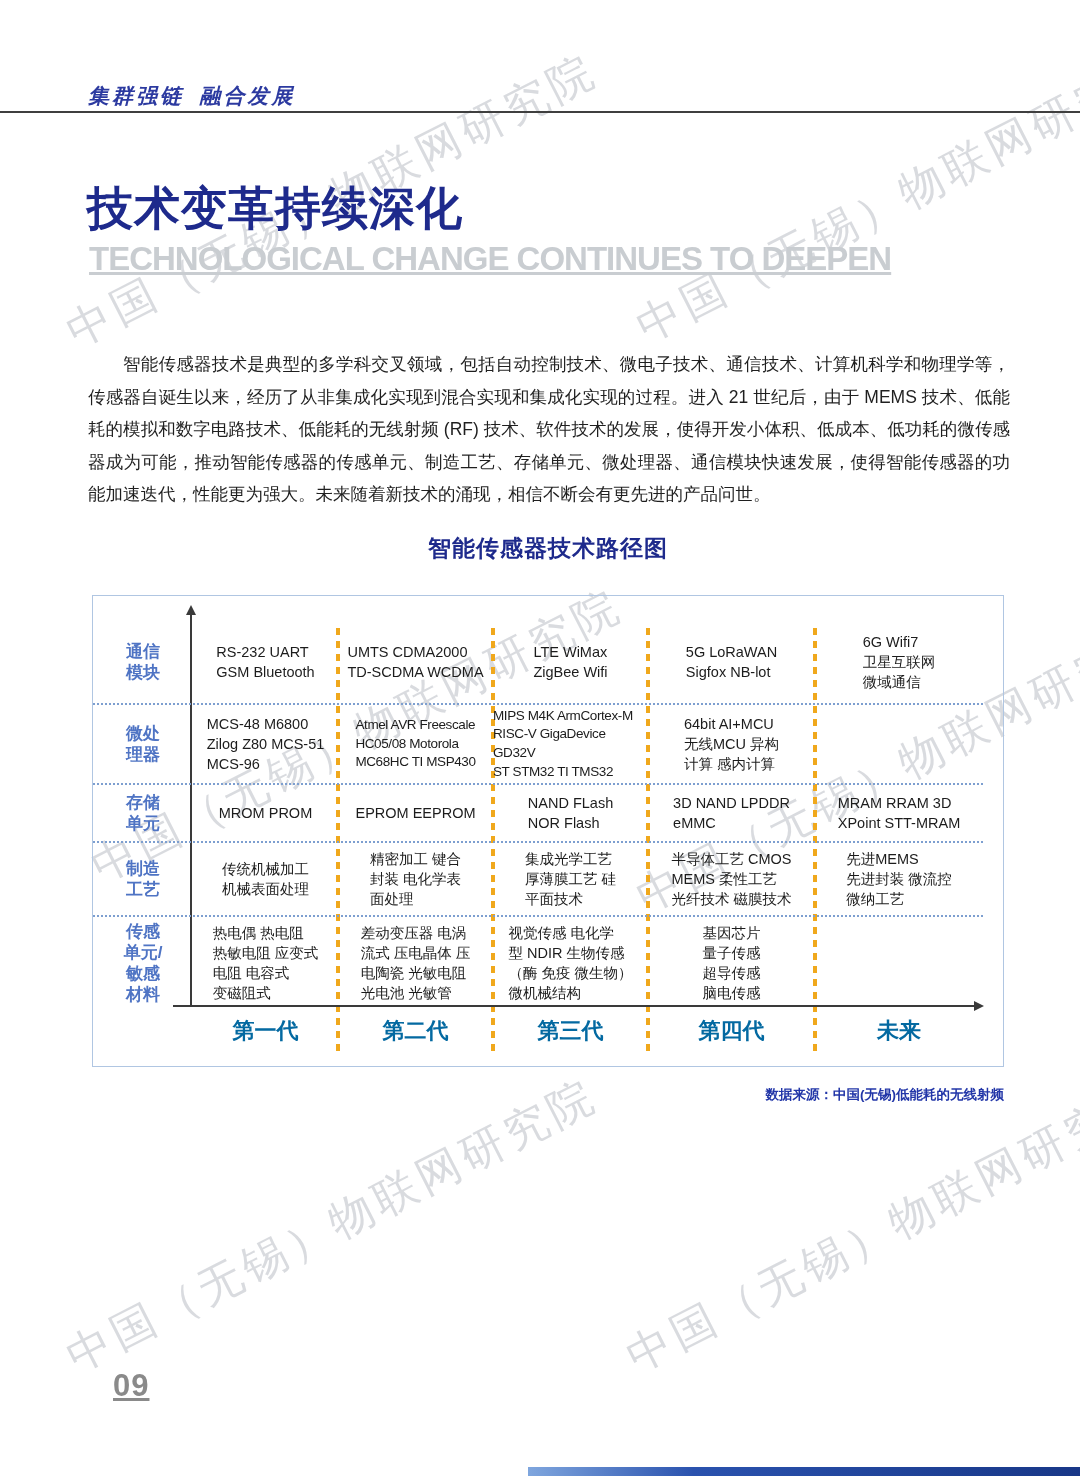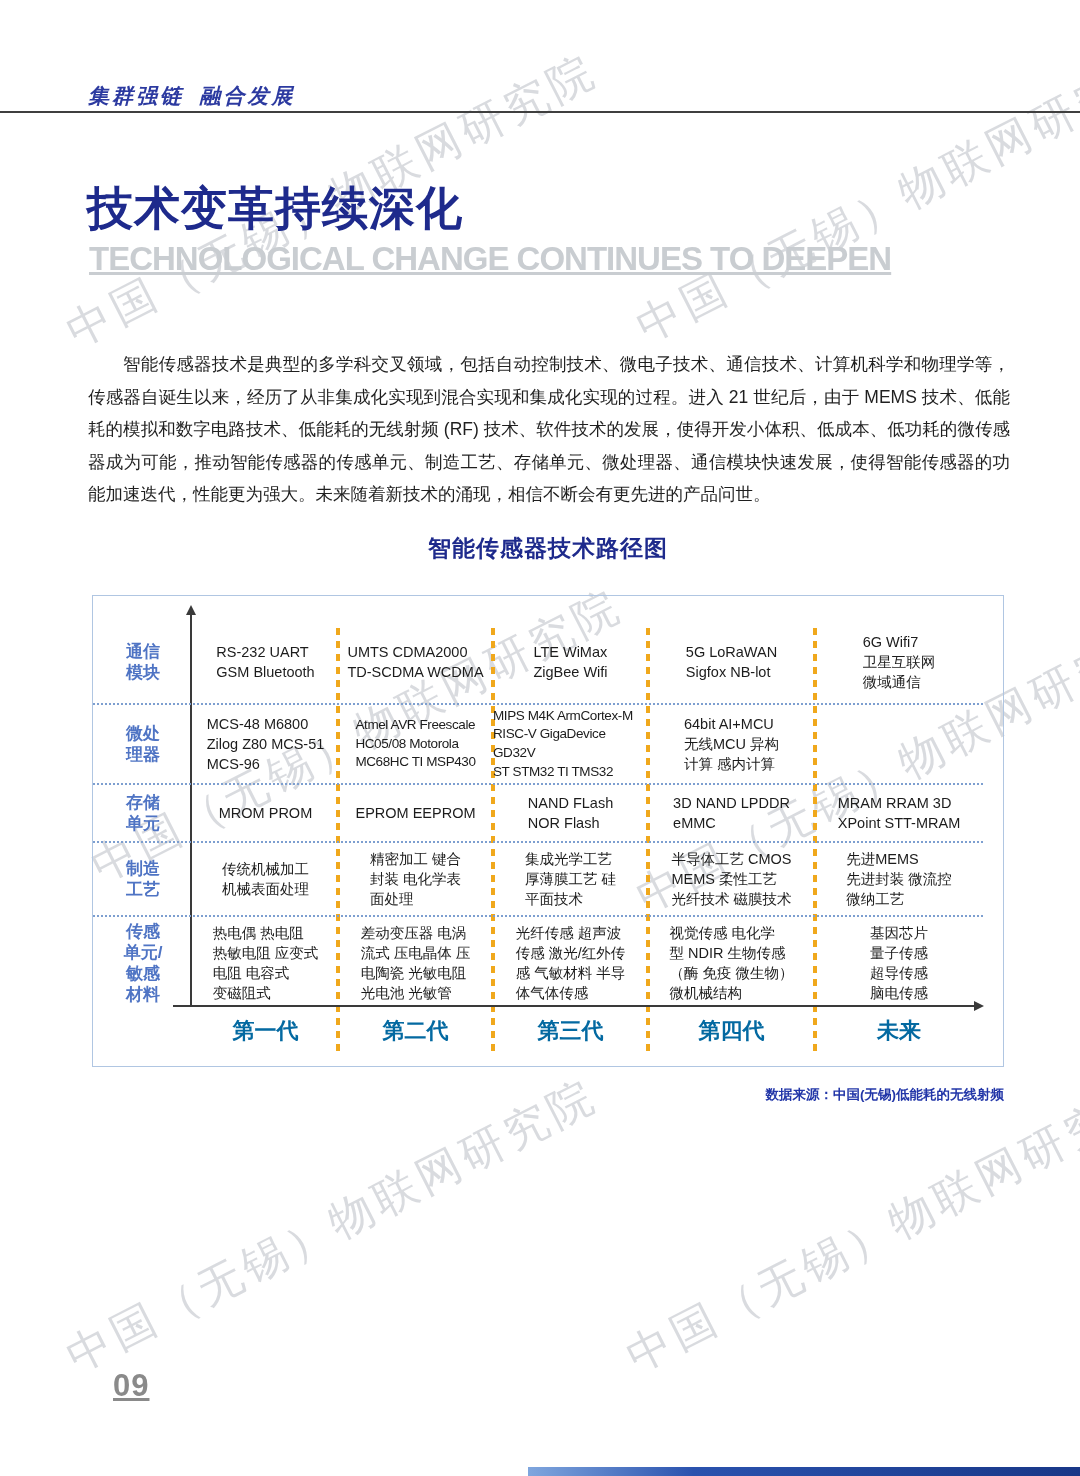--- a/index.html
+++ b/index.html
@@ -207,26 +207,20 @@
 电阻 电容式
 变磁阻式</span>
           </div>
         <div class="cell">
             <span>差动变压器 电涡
 流式 压电晶体 压
 电陶瓷 光敏电阻
 光电池 光敏管</span>
           </div>
         <div class="cell">
-            <span>光纤传感 超声波
-传感 激光/红外传
-感 气敏材料 半导
-体气体传感</span>
-          </div>
-        <div class="cell">
             <span>视觉传感 电化学
 型 NDIR 生物传感
 （酶 免疫 微生物）
 微机械结构</span>
           </div>
         <div class="cell">
             <span>基因芯片
 量子传感
 超导传感
 脑电传感</span>

